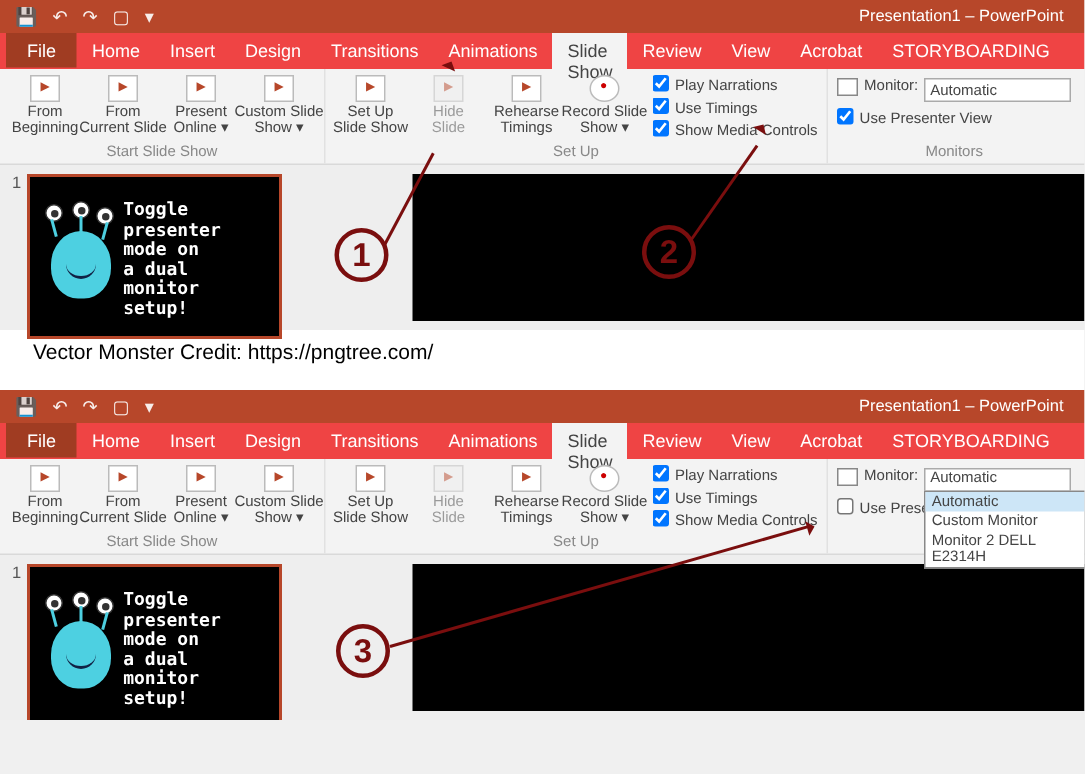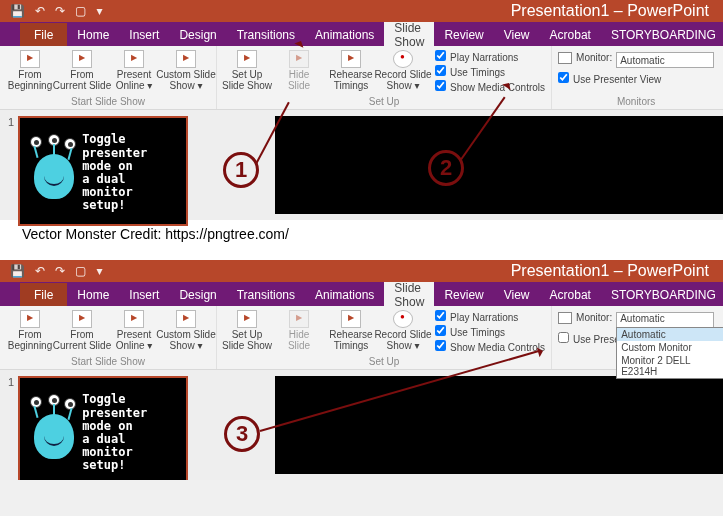--- a/index.html
+++ b/index.html
@@ -5,24 +5,24 @@
   * { box-sizing: border-box; margin: 0; padding: 0; }
   body { font-family: "Segoe UI", Tahoma, sans-serif; font-size: 11px; background: #f0f0f0; width: 723px; }
   .stack { display: flex; flex-direction: column; }
   .shot { width: 723px; background: #eee; position: relative; }
   .credit { padding: 6px 10px 18px 22px; font-size: 14px; color: #000000; background: #fff; }
 
   
   .titlebar { height: 22px; background: #b7472a; display: flex; align-items: center; color: #fff; position: relative; }
   .qat { display: flex; gap: 10px; padding-left: 10px; align-items: center; }
   .qat span { opacity: .9; font-size: 12px; }
-  .titletext { position: absolute; right: 14px; font-size: 16px; }
-
-  
-  .menubar { height: 24px; background: #701a75; display: flex; align-items: center; color: #fff; padding-left: 20px; gap: 0; }
+  .titletext { position: absolute; right: 14px; font-size: 11px; }
+
+  
+  .menubar { height: 24px; background: #ef4444; display: flex; align-items: flex-start; color: #fff; padding-left: 4px; gap: 0; }
   .menubar .tab { padding: 5px 10px 4px; font-size: 12px; cursor: default; }
   .menubar .file { background: #a03c22; padding: 5px 14px 4px; }
   .menubar .active { background: #f3f3f3; color: #444; }
   .menubar .tell { margin-left: 10px; opacity: .9; display: flex; align-items: center; gap: 4px; }
 
   
   .ribbon { background: #f3f3f3; border-bottom: 1px solid #d9d9d9; display: flex; height: 64px; font-size: 10px; color: #444; }
   .group { display: flex; flex-direction: column; justify-content: space-between; border-right: 1px solid #e1e1e1; padding: 2px 6px 2px 6px; }
   .group .row { display: flex; align-items: flex-start; gap: 4px; }
   .bigbtn { display: flex; flex-direction: column; align-items: center; justify-content: flex-start; width: 48px; text-align: center; line-height: 1.05; gap: 2px; padding-top: 2px; }

